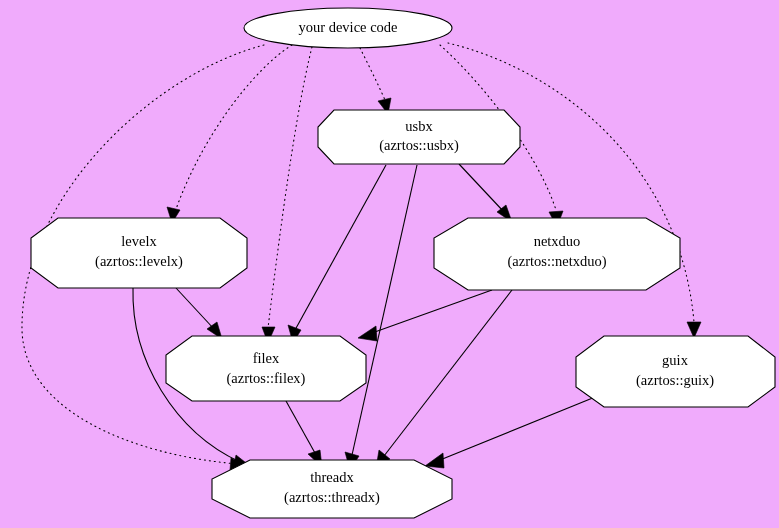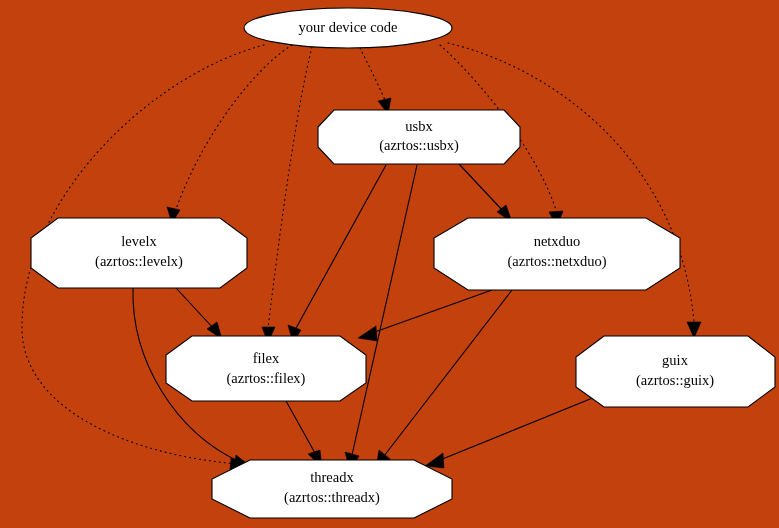--- a/index.html
+++ b/index.html
@@ -7,21 +7,21 @@
     padding: 0;
     background: #ffffff;
   }
   body {
     font-family: "Liberation Serif", "DejaVu Serif", serif;
   }
   #graph-canvas {
     position: relative;
     width: 779px;
     height: 528px;
-    background: #c2410c;
+    background: #f0abfc;
     overflow: hidden;
   }
   svg.graph-svg {
     position: absolute;
     top: 0;
     left: 0;
     width: 779px;
     height: 528px;
   }
   .node-shape {

